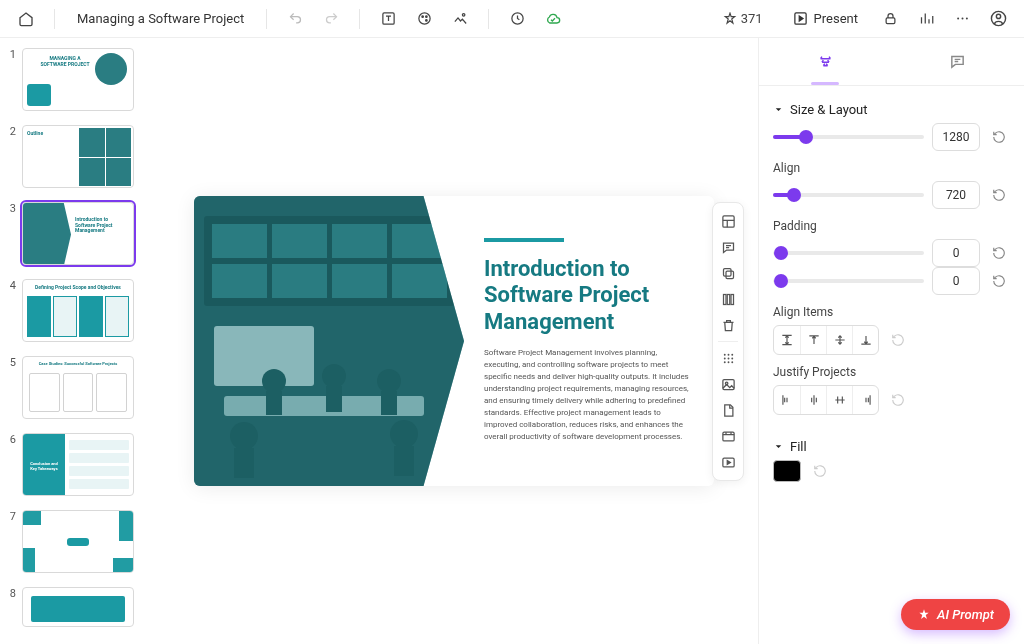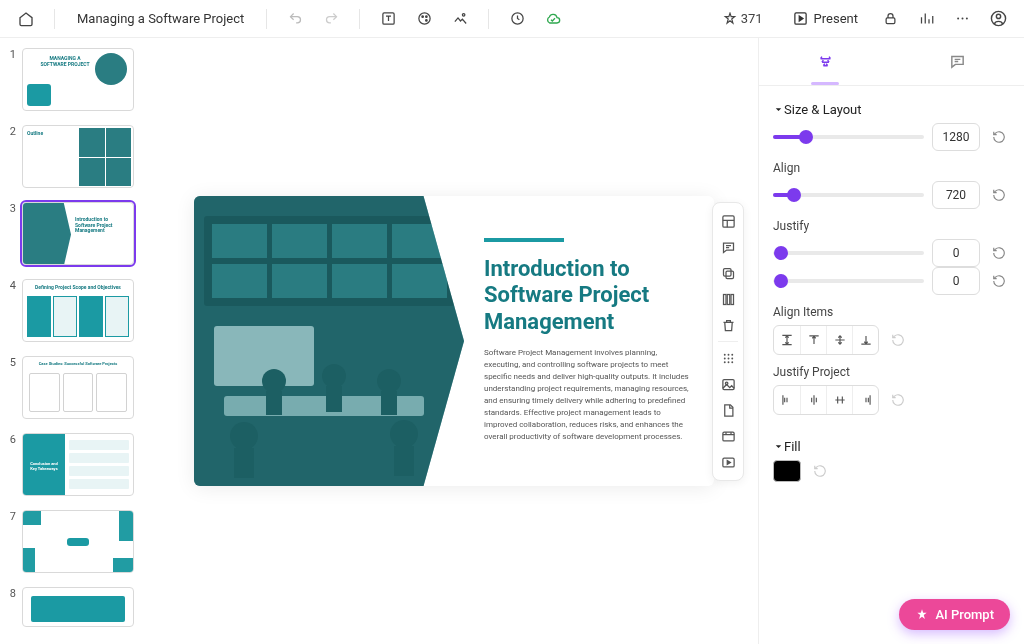--- a/index.html
+++ b/index.html
@@ -33,36 +33,36 @@
   .floatbar { position: absolute; right: 14px; top: 164px; width: 32px; background: #fff; border: 1px solid #e8e8e8; border-radius: 8px; box-shadow: 0 2px 10px rgba(0,0,0,0.06); display: flex; flex-direction: column; align-items: center; gap: 0; padding: 5px 0; }
   .fb-btn { width: 26px; height: 26px; display: flex; align-items: center; justify-content: center; color: #555; cursor: pointer; }
   
   .panel { width: 266px; border-left: 1px solid #eee; display: flex; flex-direction: column; }
   .panel-tabs { display: flex; height: 48px; border-bottom: 1px solid #eee; position:relative;}
   .panel-tab { flex: 1; display: flex; align-items: center; justify-content: center; cursor: pointer; color: #888; }
   .panel-tab.active { color: #7c3aed; }
   .tab-underline { position:absolute; bottom:0; left:0; width:50%; display:flex; justify-content:center;}
   .tab-underline span{ width:28px;height:3px;background:#d5b8ff;border-radius:2px;}
   .panel-body { flex: 1; overflow-y: auto; padding: 10px 14px 20px; }
-  .section-header { display: flex; align-items: center; font-size: 13px; color: #222; padding: 6px 0; cursor: pointer; }
+  .section-header { display: flex; align-items: center; gap: 6px; font-size: 13px; color: #222; padding: 6px 0; cursor: pointer; }
   .prop-label { font-size: 12px; color: #444; margin-top: 10px; margin-bottom: 6px; }
   .row-flex { display: flex; align-items: center; gap: 8px; }
   .slider-wrap { flex: 1; height: 16px; position: relative; display:flex;align-items:center;}
   .slider-track { position: absolute; left: 0; right: 0; height: 4px; background: #e9e9e9; border-radius: 2px; }
   .slider-fill { position: absolute; left: 0; height: 4px; background: #7c3aed; border-radius: 2px; }
   .slider-thumb { position: absolute; width: 14px; height: 14px; background: #7c3aed; border-radius: 50%; top: 1px; transform: translateX(-50%); }
   .num-input { width: 48px; height: 28px; border: 1px solid #ddd; border-radius: 6px; font-size: 12px; text-align: center; color: #333; }
   .reset-btn { width: 22px; height: 22px; display: flex; align-items: center; justify-content: center; color: #888; cursor: pointer; }
   .reset-btn.disabled { color: #ccc; }
   .dropdown { flex: 1; height: 30px; border: 1px solid #ddd; border-radius: 6px; display: flex; align-items: center; justify-content: space-between; padding: 0 10px; font-size: 13px; color: #333; cursor: pointer; }
   .btn-group { display: flex; border: 1px solid #ddd; border-radius: 6px; overflow: hidden; }
   .bg-btn { width: 26px; height: 28px; display: flex; align-items: center; justify-content: center; color: #555; cursor: pointer; }
   .bg-btn + .bg-btn { border-left: 1px solid #eee; }
   .color-swatch { width: 28px; height: 22px; border: 1px solid #bbb; border-radius: 4px; background: #000; cursor: pointer; }
-  .ai-prompt { position: absolute; right: 14px; bottom: 14px; background: #ec4899; color: #fff; border-radius: 999px; padding: 8px 16px; font-size: 13px; font-weight: 500; display: flex; align-items: center; gap: 6px; cursor: pointer; box-shadow: 0 4px 12px rgba(139,61,255,0.35); }
+  .ai-prompt { position: absolute; right: 14px; bottom: 14px; background: #ef4444; color: #fff; border-radius: 999px; padding: 8px 16px; font-size: 13px; font-weight: 500; display: flex; align-items: center; gap: 6px; cursor: pointer; box-shadow: 0 4px 12px rgba(139,61,255,0.35); font-style: italic; }
   svg { display: block; }
   .tiny-teal-title{font-size:5px;font-weight:700;color:#167a82;text-align:center;}
 </style>
 </head>
 <body>
 
 <div class="topbar">
   <div class="tb-btn">
     <svg width="16" height="16" viewBox="0 0 24 24" fill="none" stroke="currentColor" stroke-width="2">
         <path d="M3 10l9-7 9 7v10a2 2 0 0 1-2 2H5a2 2 0 0 1-2-2z"></path>
@@ -400,21 +400,21 @@
         </div>
         <input class="num-input" value="720" style="">
         <div class="reset-btn">
             <svg width="14" height="14" viewBox="0 0 24 24" fill="none" stroke="currentColor" stroke-width="2">
               <path d="M3 12a9 9 0 1 0 3-6.7L3 8"></path>
               <path d="M3 3v5h5"></path>
             </svg>
           </div>
       </div>
 
-      <div class="prop-label">Justify</div>
+      <div class="prop-label">Padding</div>
       <div class="row-flex">
         <div class="slider-wrap">
           <div class="slider-track"></div>
             <div class="slider-fill" style="width:0"></div>
             <div class="slider-thumb" style="left:5%"></div>
         </div>
         <input class="num-input" value="0" style="">
         <div class="reset-btn">
             <svg width="14" height="14" viewBox="0 0 24 24" fill="none" stroke="currentColor" stroke-width="2">
               <path d="M3 12a9 9 0 1 0 3-6.7L3 8"></path>
@@ -464,21 +464,21 @@
             </div>
         </div>
         <div class="reset-btn disabled">
             <svg width="14" height="14" viewBox="0 0 24 24" fill="none" stroke="currentColor" stroke-width="2">
               <path d="M3 12a9 9 0 1 0 3-6.7L3 8"></path>
               <path d="M3 3v5h5"></path>
             </svg>
           </div>
       </div>
 
-      <div class="prop-label">Justify Project</div>
+      <div class="prop-label">Justify Projects</div>
       <div class="row-flex">
         <div class="btn-group">
           <div class="bg-btn">
               <svg width="14" height="14" viewBox="0 0 24 24" fill="none" stroke="currentColor" stroke-width="2">
                 <path d="M5 4v16M8 8v8M12 8v8"></path>
               </svg>
             </div>
           <div class="bg-btn">
               <svg width="14" height="14" viewBox="0 0 24 24" fill="none" stroke="currentColor" stroke-width="2">
                 <path d="M12 4v16M8 8v8M16 8v8"></path>

